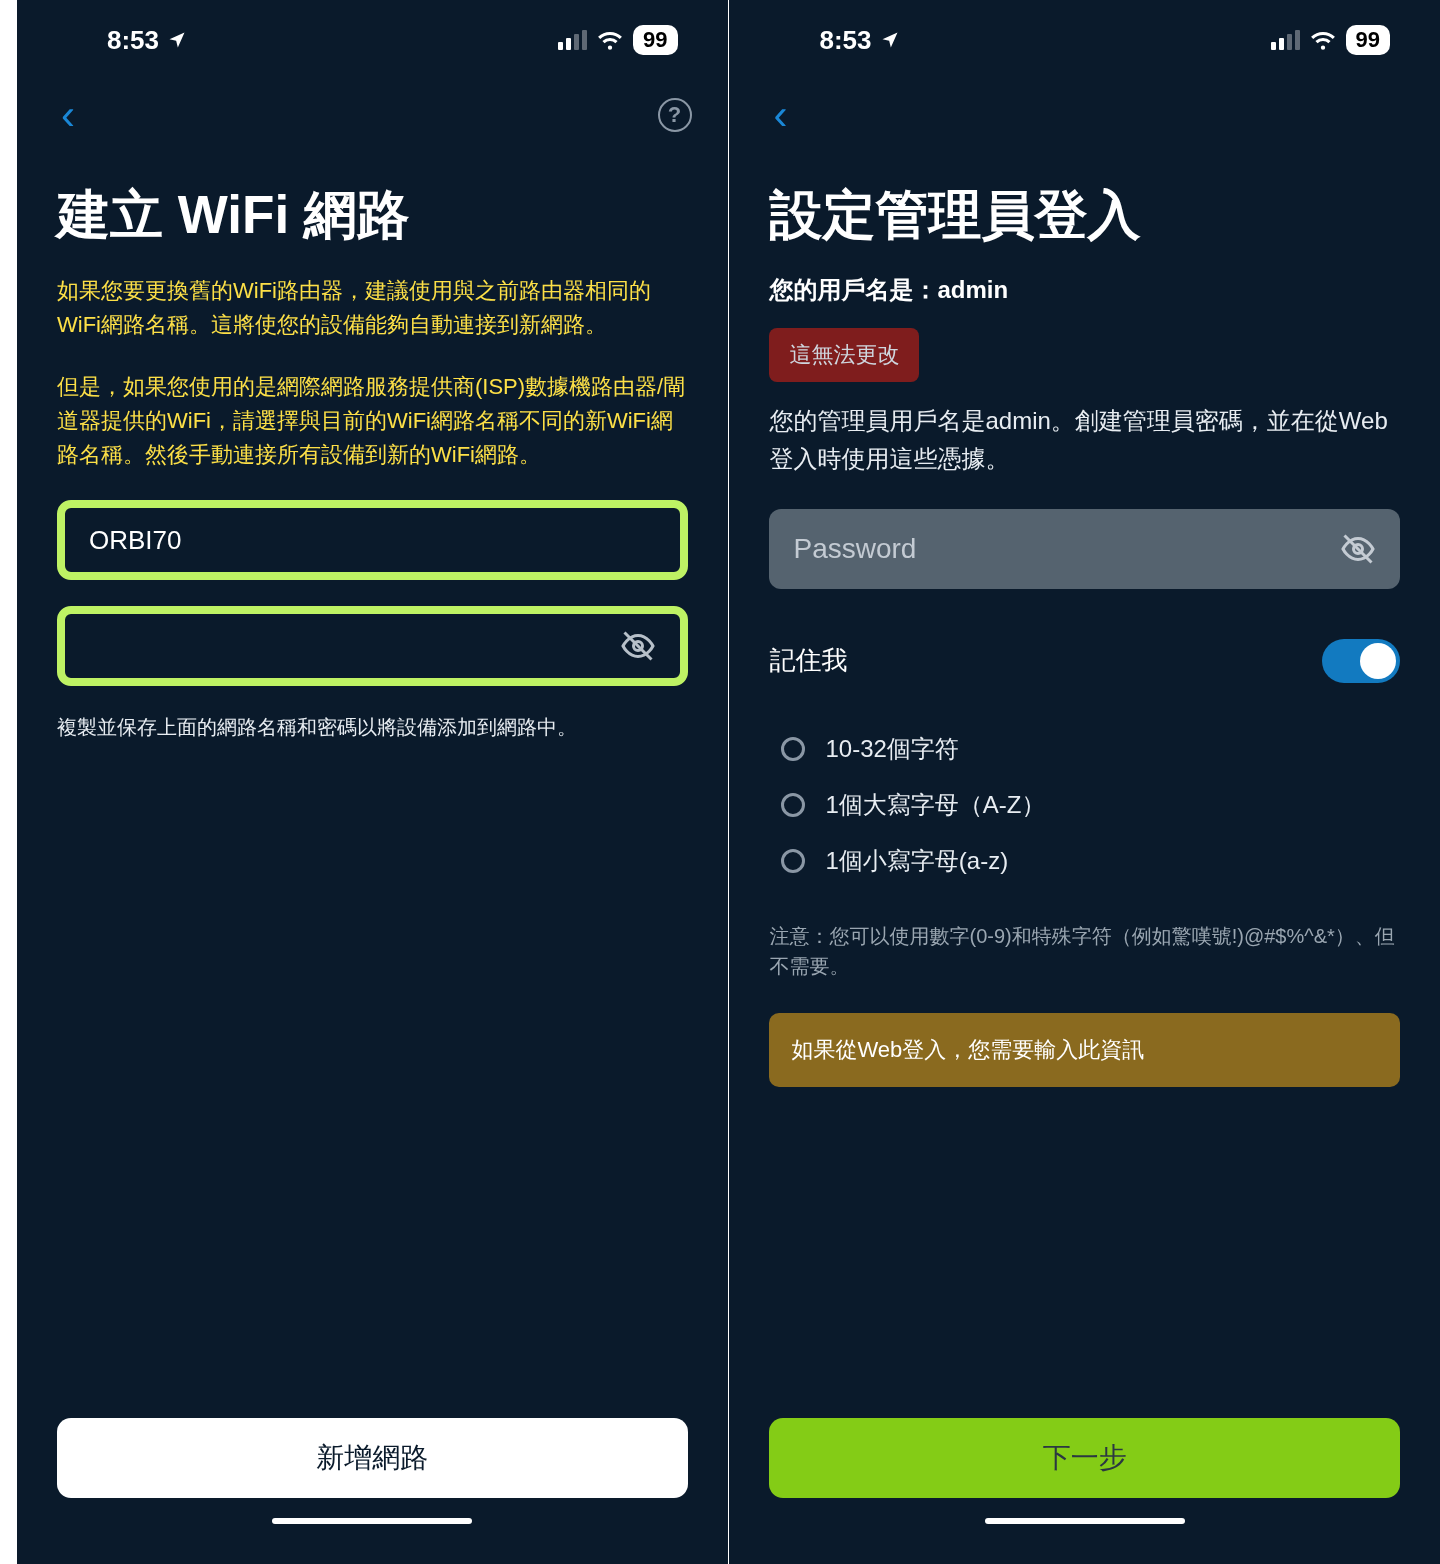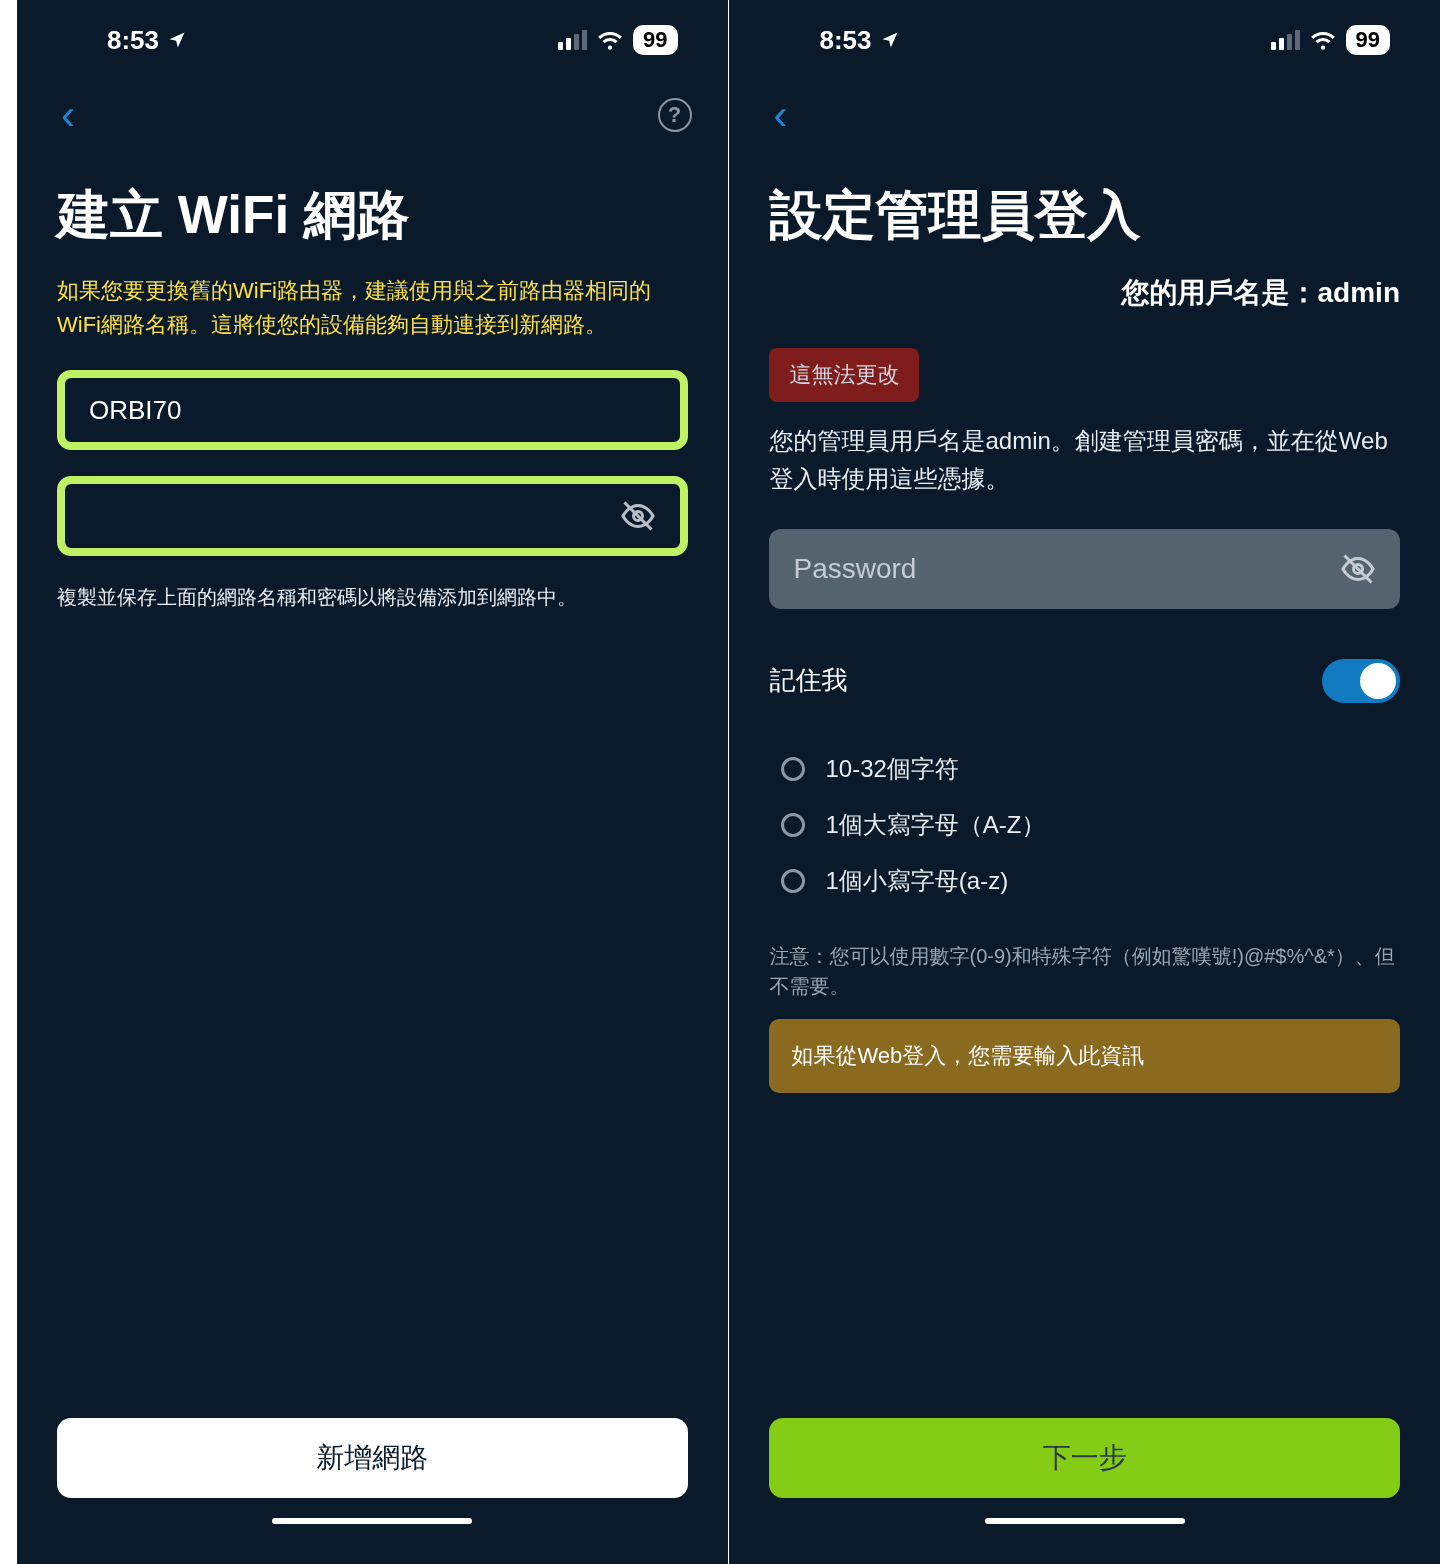--- a/index.html
+++ b/index.html
@@ -34,33 +34,33 @@
 
   .note { font-size: 20px; line-height: 1.5; color: #e8edf2; }
 
   .bottom { padding: 0 40px 40px 40px; }
   .btn { width: 100%; height: 80px; border-radius: 14px; font-size: 28px; font-weight: 500; display: flex; align-items: center; justify-content: center; }
   .btn-white { background: #fff; color: #0a1a2b; }
   .btn-disabled { background: #84cc16; color: #2b3742; }
   .home-ind { width: 200px; height: 6px; background: #fff; border-radius: 4px; margin: 20px auto 0 auto; }
 
   
-  .subtitle { font-size: 28px; font-weight: 600; margin-bottom: 36px; text-align: right; }
+  .subtitle { font-size: 24px; font-weight: 600; margin-bottom: 22px; }
   .chip { background: #7f1d1d; color: #cfd6de; font-size: 22px; padding: 12px 20px; border-radius: 8px; display: inline-block; margin-bottom: 20px; }
   .desc { font-size: 24px; line-height: 1.6; color: #e8edf2; margin-bottom: 30px; }
   .pw-field { background: #55636f; border-radius: 12px; height: 80px; display: flex; align-items: center; padding: 0 24px; margin-bottom: 50px; }
   .pw-field .ph { color: #c4cbd3; font-size: 28px; flex: 1; }
   .toggle-row { display: flex; align-items: center; justify-content: space-between; margin-bottom: 50px; }
   .toggle-row .lbl { font-size: 26px; }
   .toggle { width: 78px; height: 44px; background: #127ac0; border-radius: 22px; position: relative; }
   .toggle .knob { width: 36px; height: 36px; background: #fff; border-radius: 50%; position: absolute; top: 4px; right: 4px; }
   .rule { display: flex; align-items: center; gap: 20px; margin-bottom: 24px; padding-left: 12px; }
   .rule .circ { width: 24px; height: 24px; border: 3px solid #8a97a5; border-radius: 50%; }
   .rule .txt { font-size: 24px; color: #e8edf2; }
-  .small { font-size: 20px; line-height: 1.5; color: #9aa6b1; margin-top: 20px; margin-bottom: 18px; }
+  .small { font-size: 20px; line-height: 1.5; color: #9aa6b1; margin-top: 20px; margin-bottom: 32px; }
   .banner { background: #8a6a1f; color: #fff; border-radius: 10px; padding: 22px; font-size: 22px; margin-bottom: 20px; }
 
   svg { display: block; }
 </style>
 </head>
 <body>
 
 <div class="wrap">
 
   <div class="phone">
@@ -86,20 +86,21 @@
     </div>
 
     <div class="nav">
       <div class="back">‹</div>
       <div class="help">?</div>
     </div>
 
     <div class="content">
       <div class="title">建立 WiFi 網路</div>
       <div class="para">如果您要更換舊的WiFi路由器，建議使用與之前路由器相同的WiFi網路名稱。這將使您的設備能夠自動連接到新網路。</div>
+      <div class="para">但是，如果您使用的是網際網路服務提供商(ISP)數據機路由器/閘道器提供的WiFi，請選擇與目前的WiFi網路名稱不同的新WiFi網路名稱。然後手動連接所有設備到新的WiFi網路。</div>
 
       <div class="field">
         <input type="text" value="ORBI70" style="">
       </div>
 
       <div class="field">
         <input type="password" value="" style="">
         <svg class="eye" viewBox="0 0 24 24" fill="none" stroke="#b7c0c9" stroke-width="2">
             <path d="M2 12s3.5-7 10-7 10 7 10 7-3.5 7-10 7S2 12 2 12z"></path>
             <circle cx="12" cy="12" r="3"></circle>

